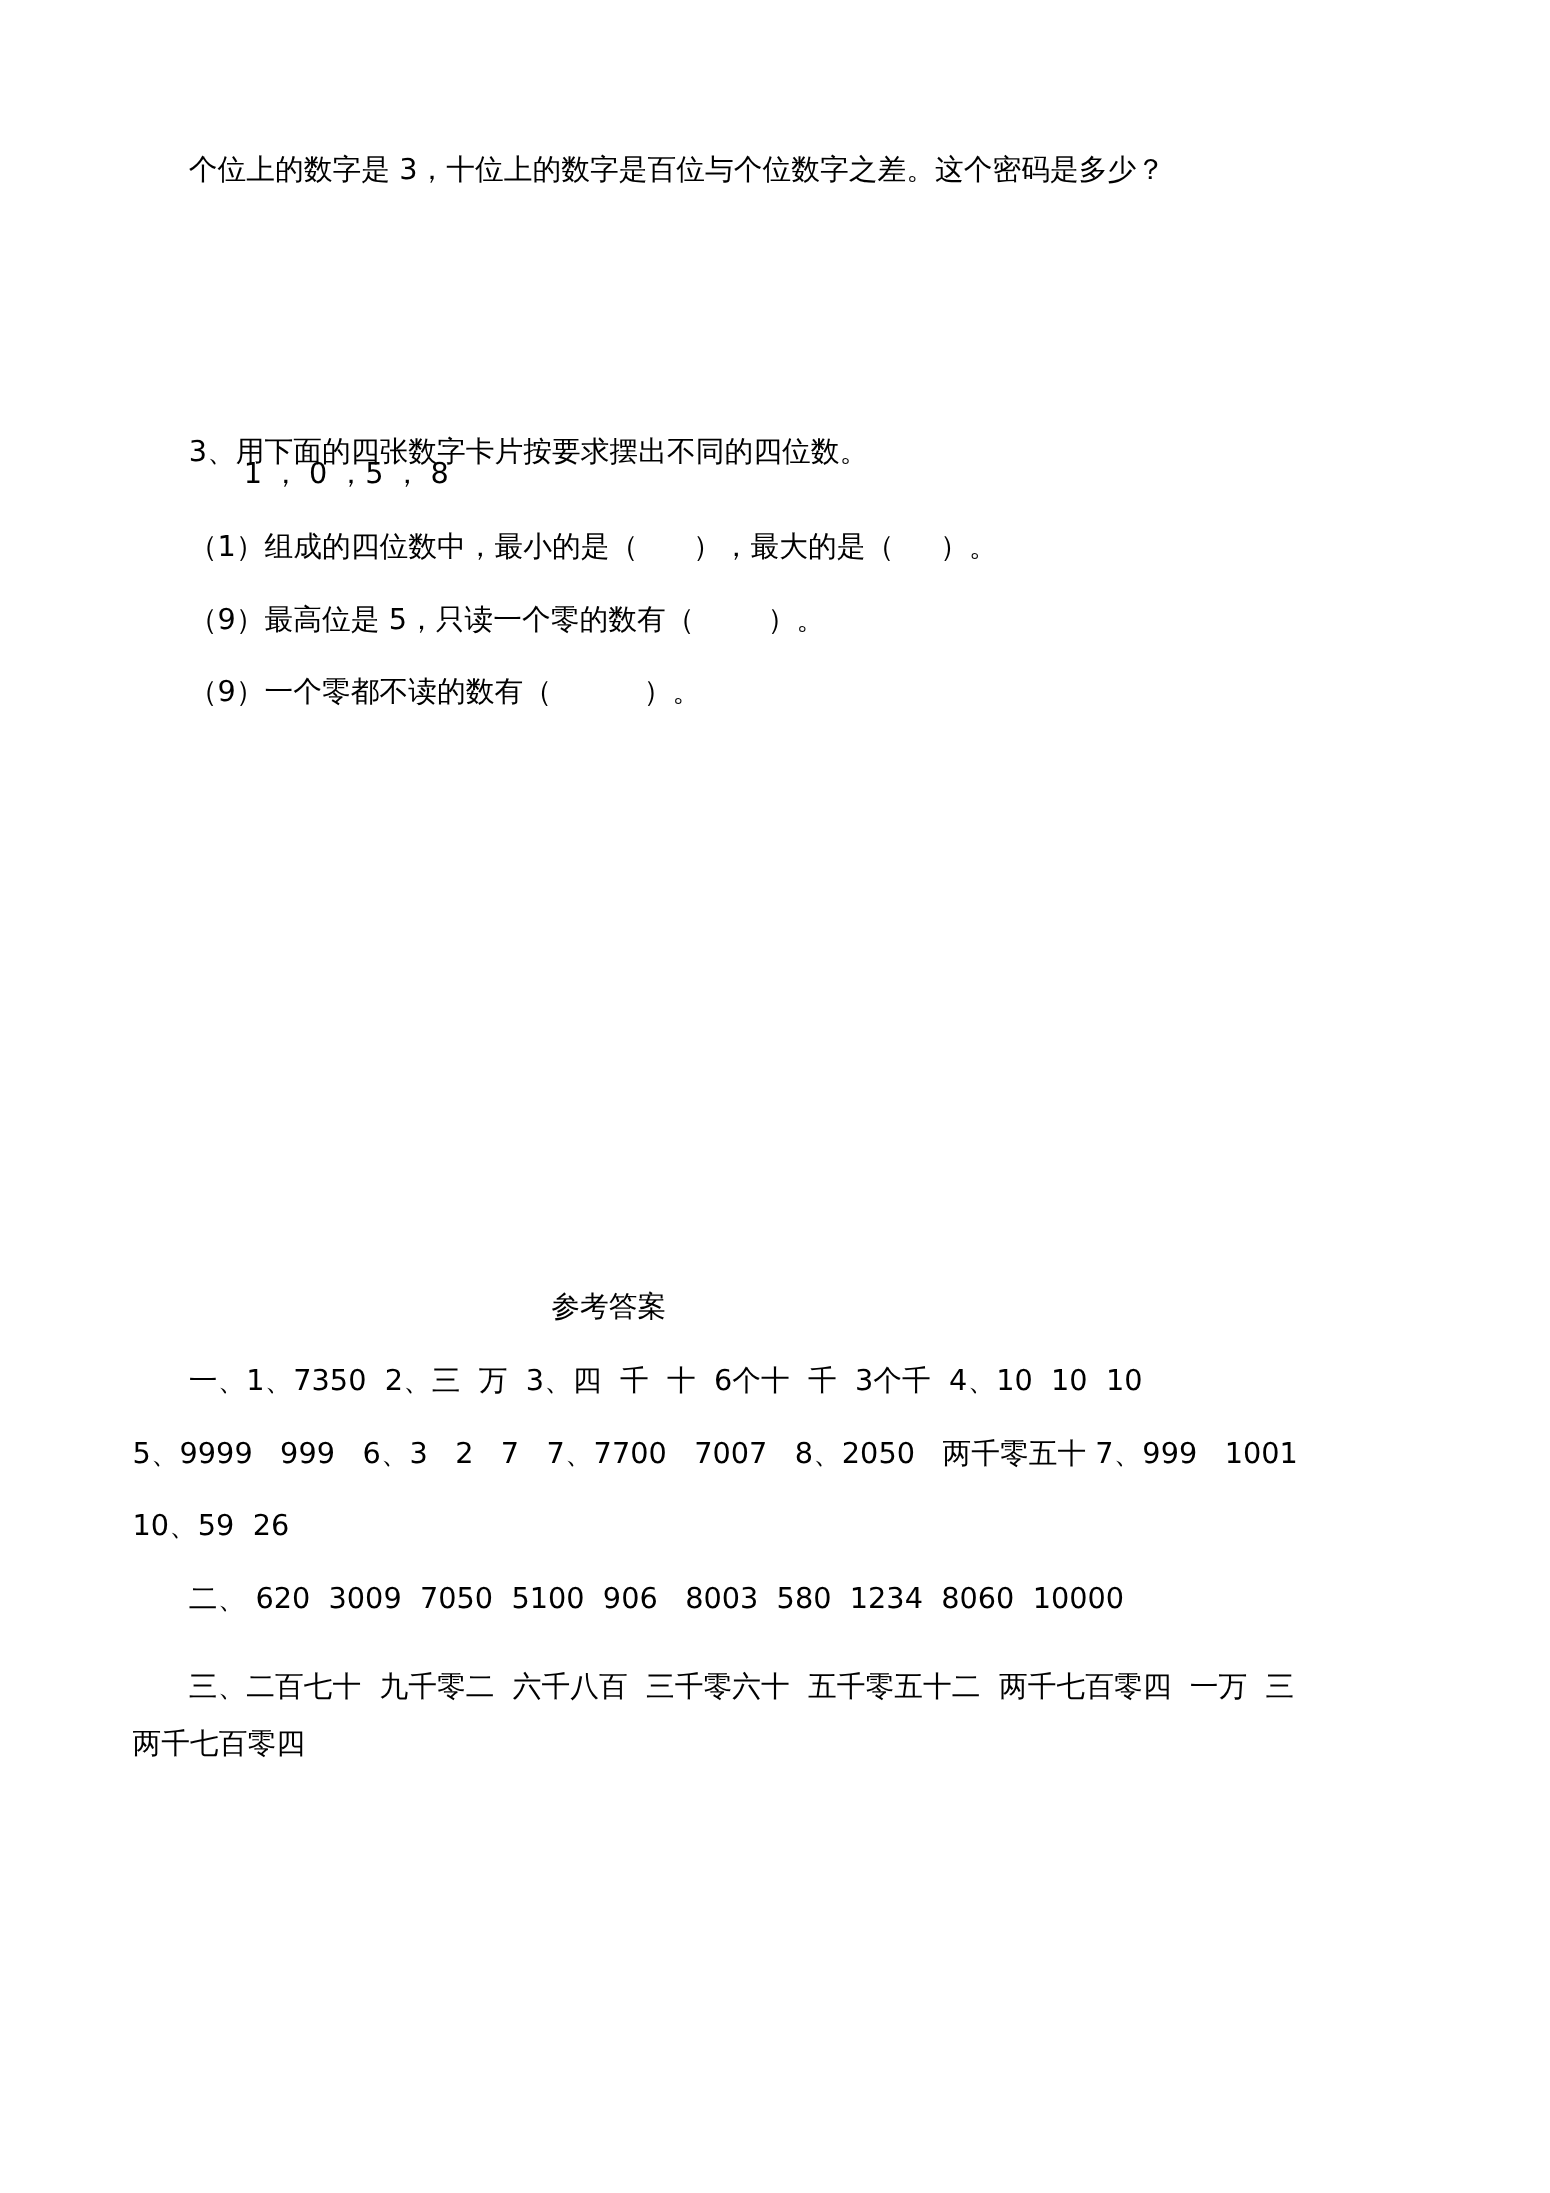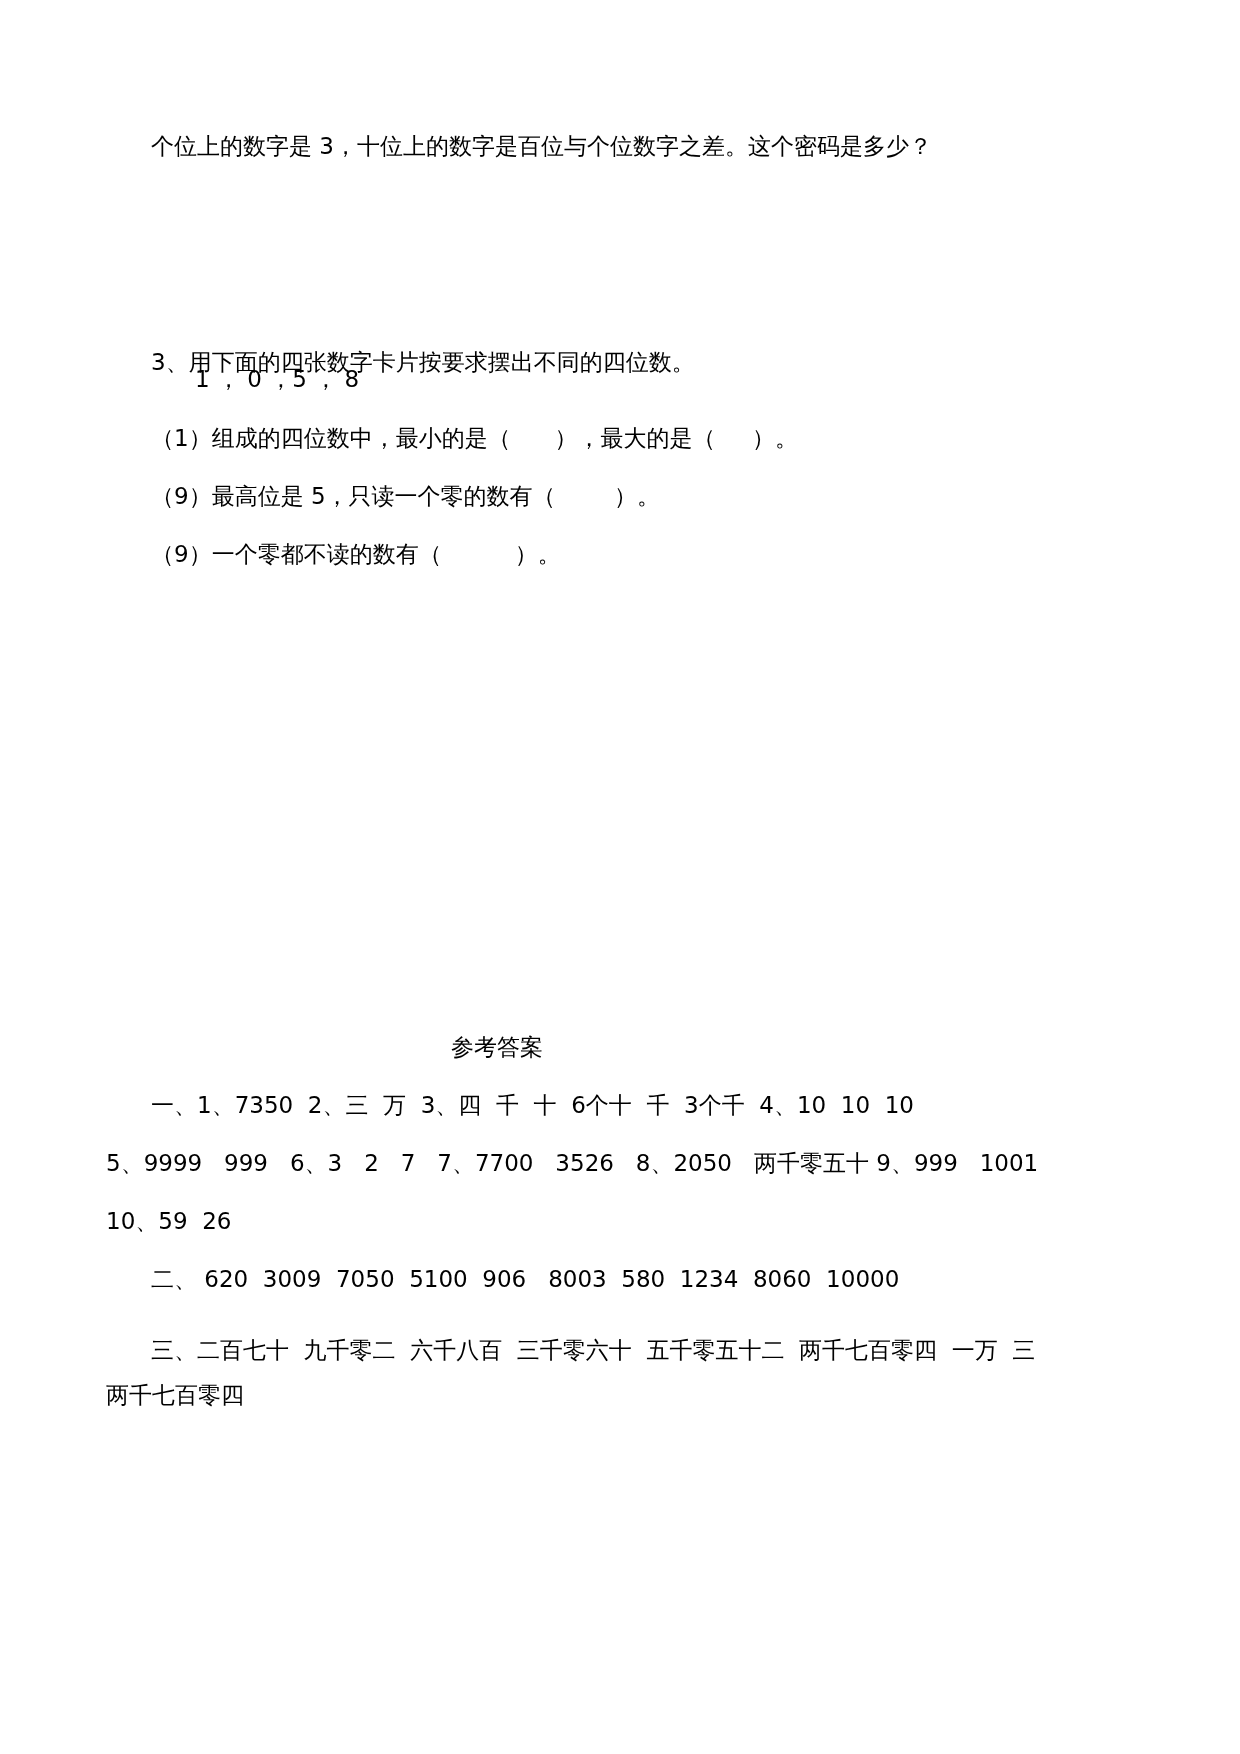--- a/index.html
+++ b/index.html
@@ -7,28 +7,28 @@
       width: 1240px; height: 1754px; position: relative; overflow: hidden;
       font-family: "DejaVu Sans", "Liberation Sans", sans-serif;
       color: #000000;
       font-size: 23px;
     }
     .line { position: absolute; white-space: pre; line-height: 30px; }
   </style>
 </head>
 <body>
 
-<div class="line" style="left:151px; top:131px;">个位上的数字是 3，十位上的数字是百位与个位数字之差。这个密码是多少？</div>
+<div class="line" style="left:151px; top:121px;">个位上的数字是 3，十位上的数字是百位与个位数字之差。这个密码是多少？</div>
 
 <div class="line" style="left:151px; top:306px;margin-top:41px;">3、用下面的四张数字卡片按要求摆出不同的四位数。</div>
 <div class="line" style="left:195px; top:364px;">1 ， 0 ，5 ， 8</div>
 <div class="line" style="left:151px; top:423px;">（1）组成的四位数中，最小的是（      ），最大的是（     ）。</div>
 <div class="line" style="left:151px; top:481px;">（9）最高位是 5，只读一个零的数有（        ）。</div>
 <div class="line" style="left:151px; top:539px;">（9）一个零都不读的数有（          ）。</div>
 
-<div class="line" style="left:451px; top:1032px;">参考答案</div>
+<div class="line" style="left:441px; top:1032px;font-family:Liberation Mono, monospace;">参考答案</div>
 
 <div class="line" style="left:151px; top:1090px;">一、1、7350  2、三  万  3、四  千  十  6个十  千  3个千  4、10  10  10</div>
-<div class="line" style="left:106px; top:1148px;">5、9999   999   6、3   2   7   7、7700   3526   8、2050   两千零五十 9、999   1001</div>
+<div class="line" style="left:106px; top:1148px;">5、9999   999   6、3   2   7   7、7700   7007   8、2050   两千零五十 7、999   1001</div>
 <div class="line" style="left:106px; top:1206px;">10、59  26</div>
 <div class="line" style="left:151px; top:1264px;">二、 620  3009  7050  5100  906   8003  580  1234  8060  10000</div>
 <div class="line" style="left:151px; top:1322px;margin-top:13px;">三、二百七十  九千零二  六千八百  三千零六十  五千零五十二  两千七百零四  一万  三</div>
 <div class="line" style="left:106px; top:1380px;">两千七百零四</div>
 
 </body></html>

